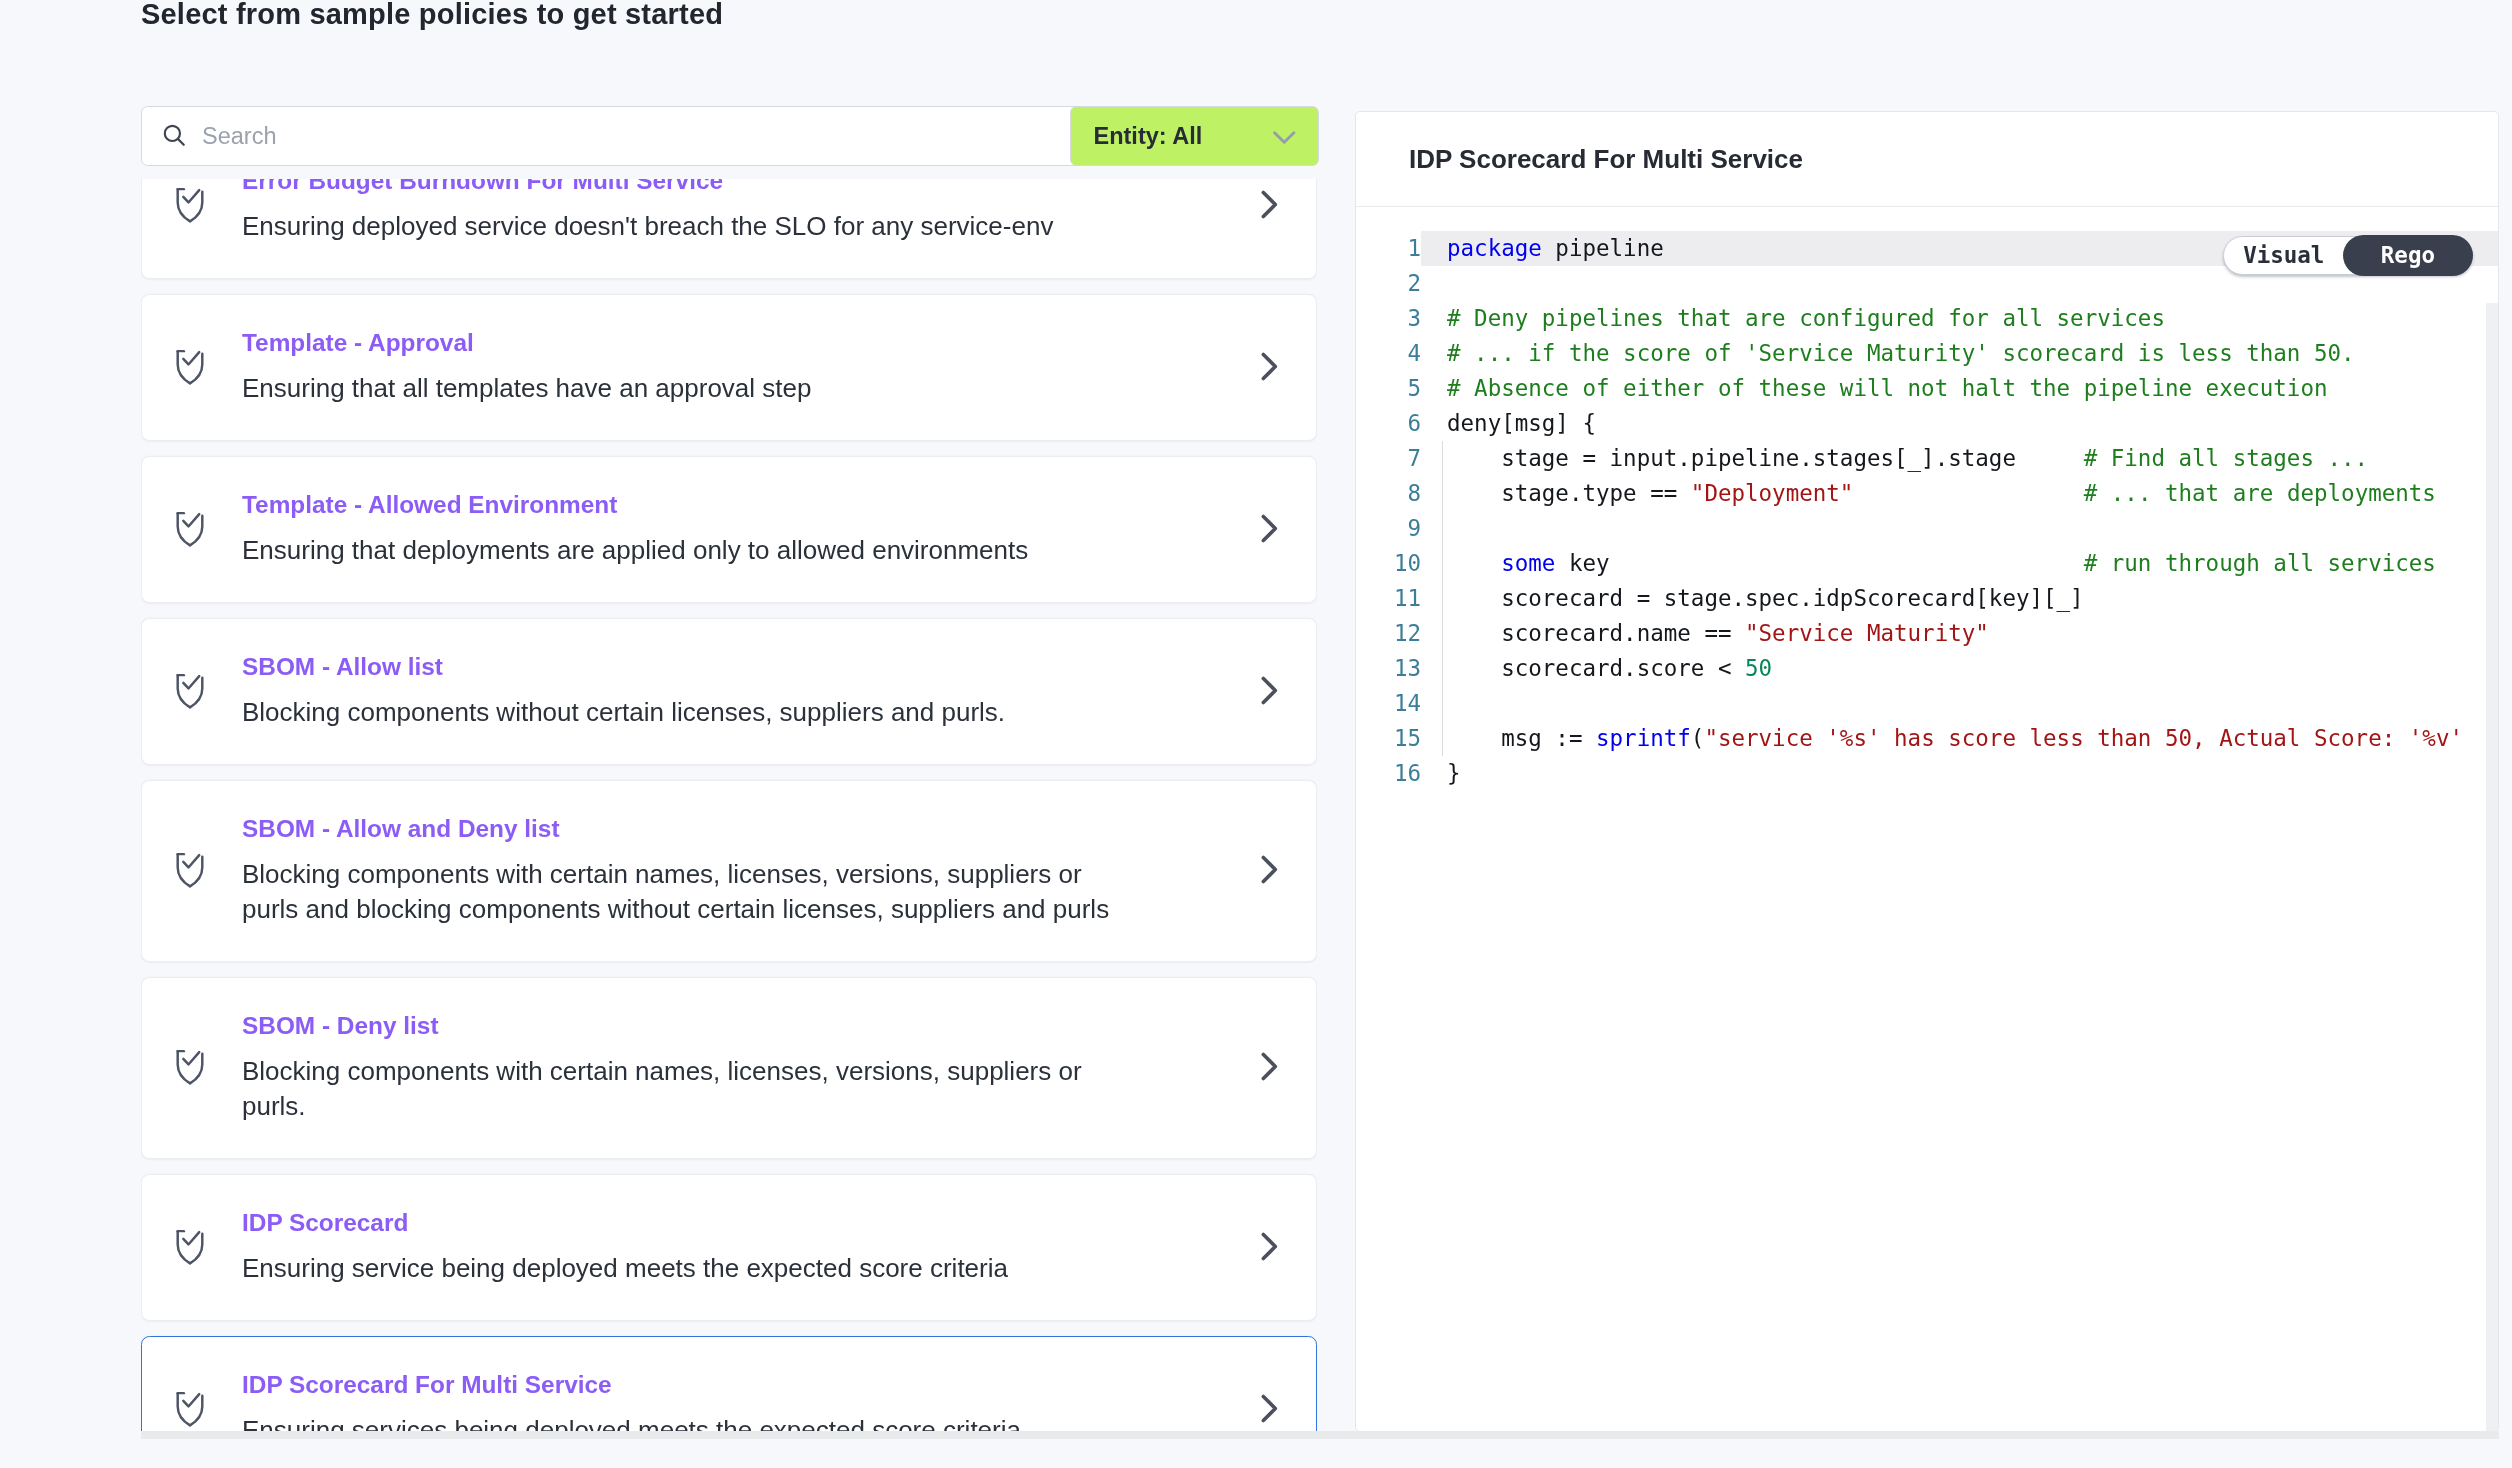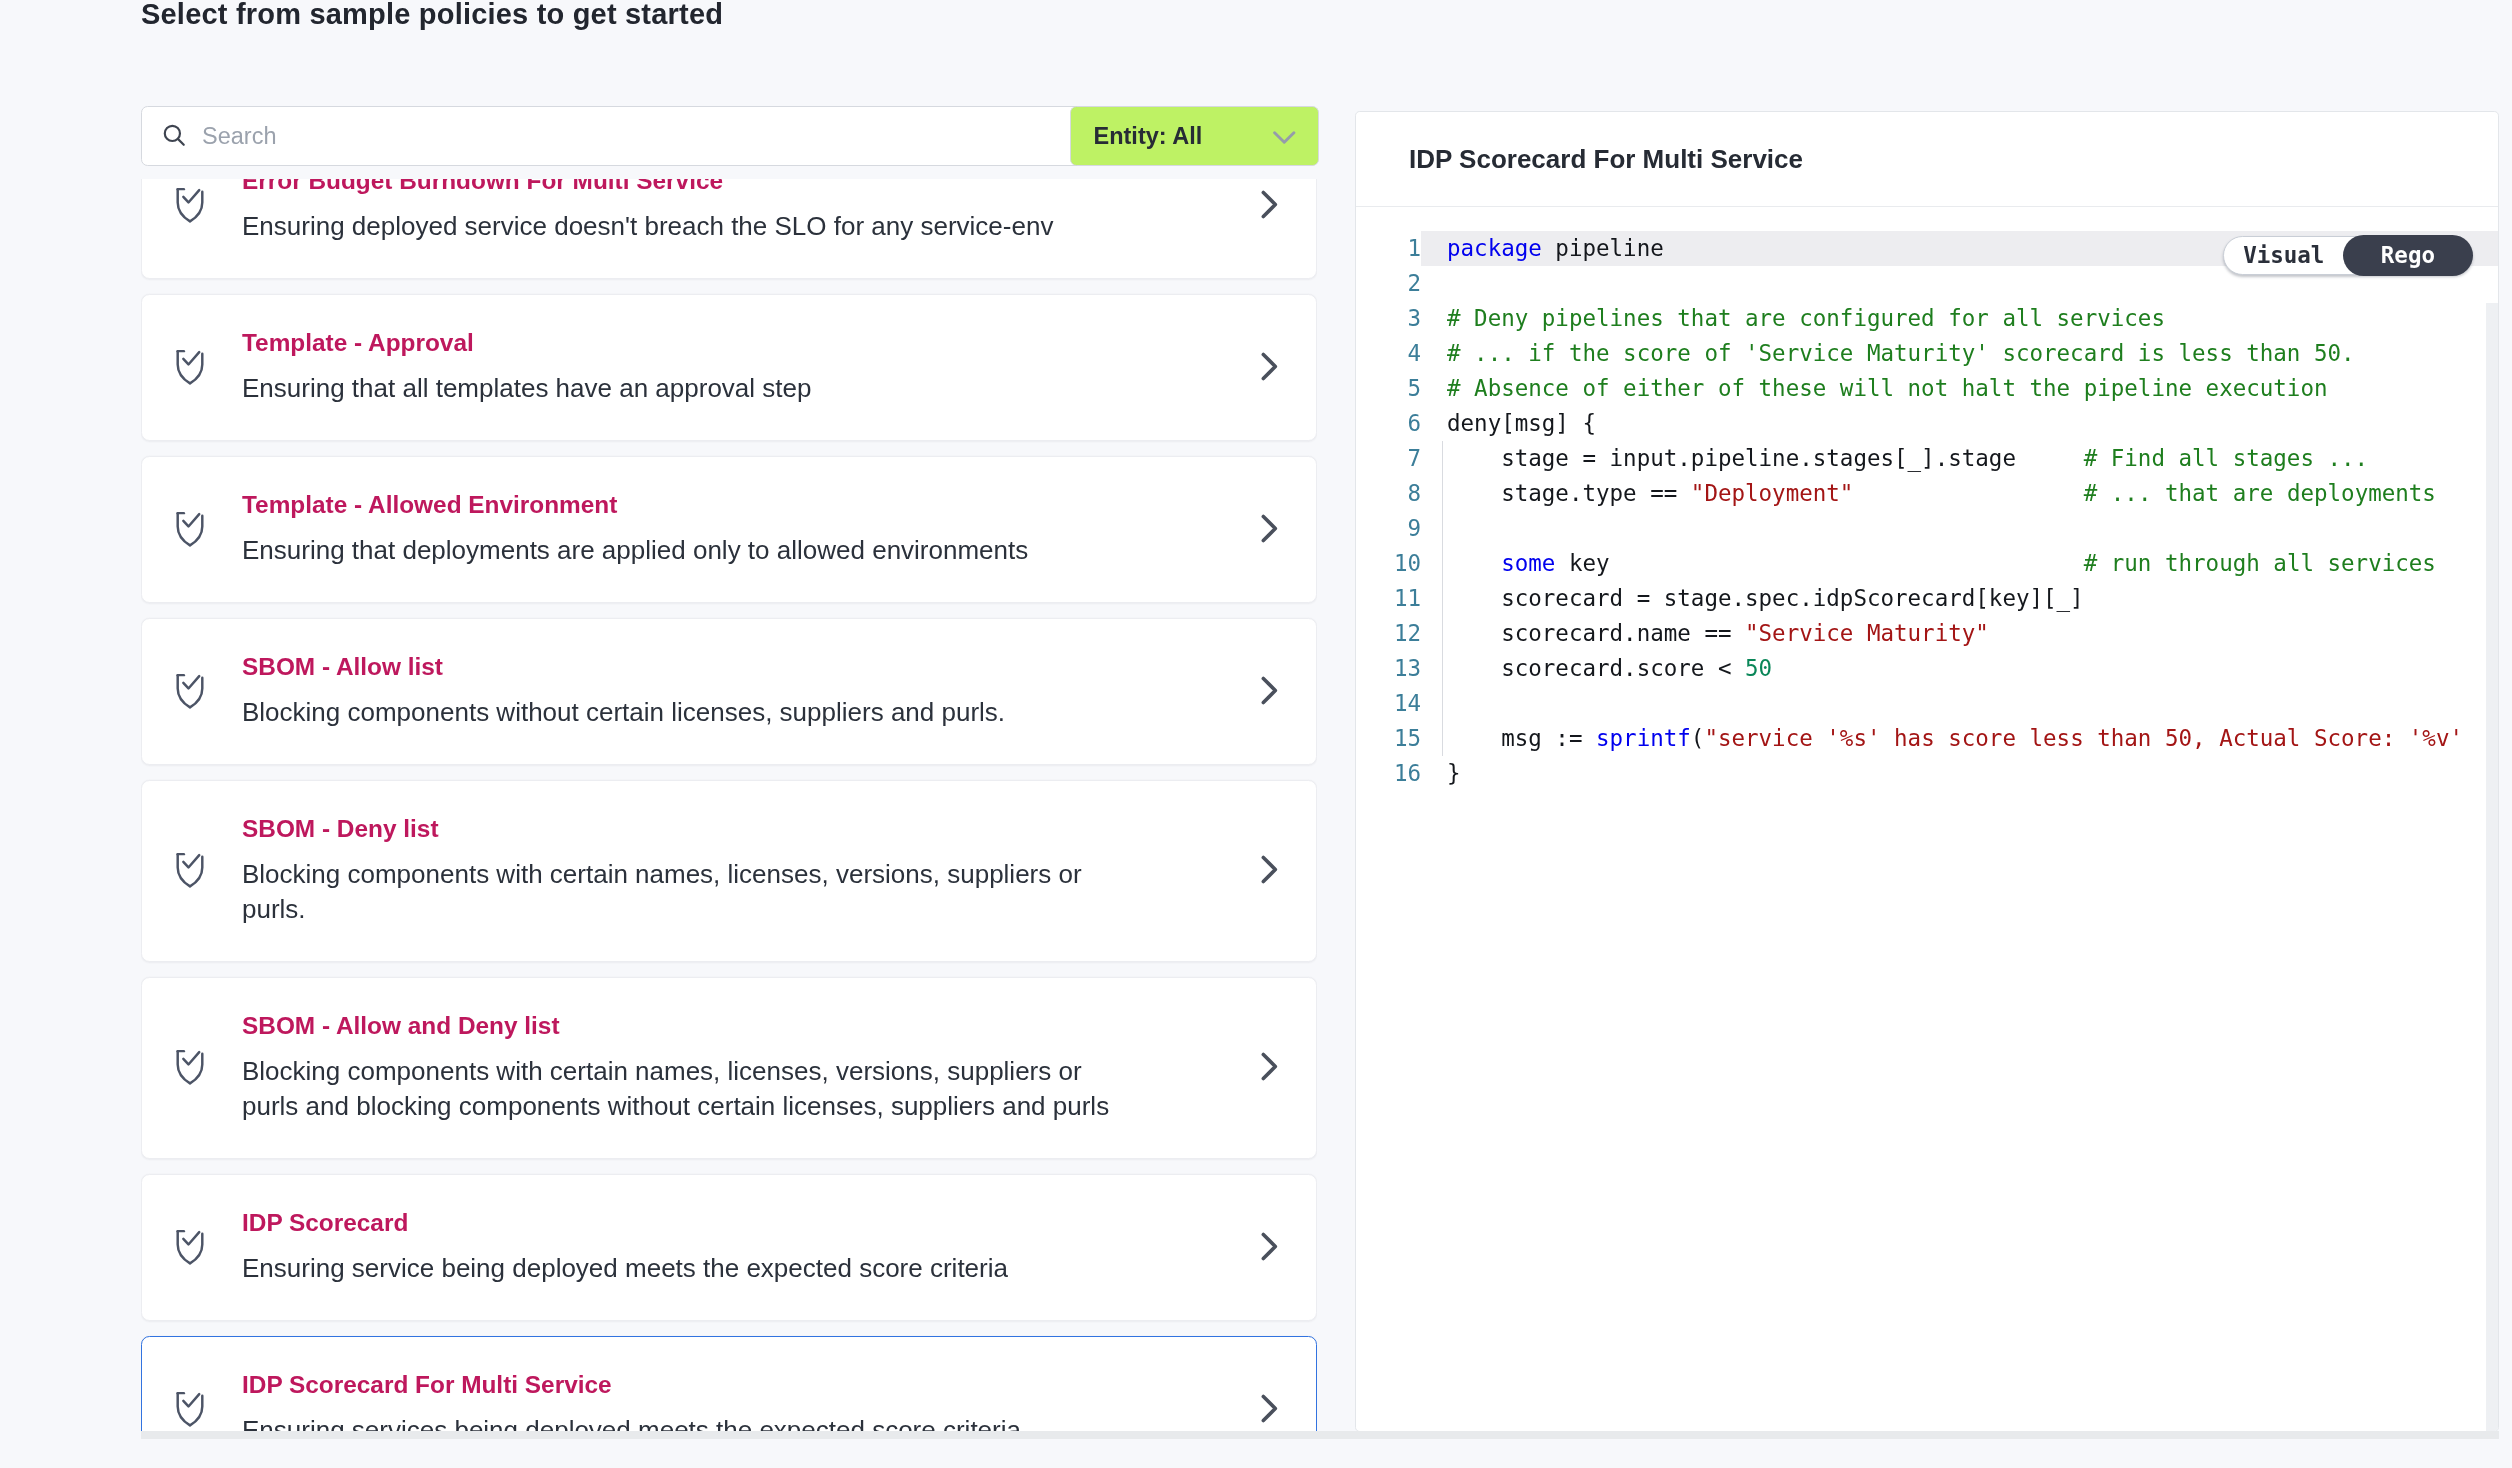--- a/index.html
+++ b/index.html
@@ -39,21 +39,21 @@
   }
   .policy-card{
     position:relative; background:#fff;
     border:0.9px solid #ecedf1; border-radius:8.4px;
     box-shadow:0 0.9px 1.9px rgba(16,24,40,.05);
     padding:34px 113px 34px 100px; margin-bottom:15px; cursor:pointer;
   }
   .policy-card.first{ margin-top:-47px; }
   .policy-card.selected{ border:1.9px solid #3273e0; }
   .policy-icon{ position:absolute; left:30px; top:50%; transform:translateY(-50%); }
-  .policy-title{ font-size:24.4px; font-weight:700; color:#be185d; margin-bottom:14px; }
+  .policy-title{ font-size:24.4px; font-weight:700; color:#8b5cf6; margin-bottom:14px; }
   .policy-desc{ font-size:26px; color:#2b313b; line-height:35px; max-width:892px; }
   .chevron{ position:absolute; right:36px; top:50%; transform:translateY(-50%); }
   
   .detail-panel{
     position:absolute; left:1355px; top:111px; width:1144px; height:1321px;
     background:#fff; border:0.9px solid #e3e6ea; border-radius:4.7px; overflow:hidden;
   }
   .detail-header{
     height:95px; border-bottom:0.9px solid #e9ebee;
     display:flex; align-items:center; padding-left:53px;
@@ -192,39 +192,39 @@
   </div>
 
   <div class="policy-card">
     <span class="policy-icon">
       <svg width="36" height="41" viewBox="0 0 34 40" fill="none" stroke="#4c5466" stroke-width="2.4" stroke-linecap="round" stroke-linejoin="round">
         <path d="M5 5h6"></path>
         <path d="M5 5v13c0 9 5.5 14.5 12 18.5 6.5-4 12-9.5 12-18.5V7.5"></path>
         <path d="M10.5 12.5l5 5.5L26 6"></path>
       </svg>
     </span>
+    <div class="policy-title">SBOM - Allow and Deny list</div>
+    <div class="policy-desc">Blocking components with certain names, licenses, versions, suppliers or purls and blocking components without certain licenses, suppliers and purls</div>
+    <span class="chevron">
+      <svg width="20.7" height="30" viewBox="0 0 12 20" fill="none">
+        <path d="M2 2l8 8-8 8" stroke="#4a505c" stroke-width="2.4" stroke-linecap="round" stroke-linejoin="round"></path>
+      </svg>
+    </span>
+  </div>
+
+  <div class="policy-card">
+    <span class="policy-icon">
+      <svg width="36" height="41" viewBox="0 0 34 40" fill="none" stroke="#4c5466" stroke-width="2.4" stroke-linecap="round" stroke-linejoin="round">
+        <path d="M5 5h6"></path>
+        <path d="M5 5v13c0 9 5.5 14.5 12 18.5 6.5-4 12-9.5 12-18.5V7.5"></path>
+        <path d="M10.5 12.5l5 5.5L26 6"></path>
+      </svg>
+    </span>
     <div class="policy-title">SBOM - Deny list</div>
     <div class="policy-desc">Blocking components with certain names, licenses, versions, suppliers or purls.</div>
-    <span class="chevron">
-      <svg width="20.7" height="30" viewBox="0 0 12 20" fill="none">
-        <path d="M2 2l8 8-8 8" stroke="#4a505c" stroke-width="2.4" stroke-linecap="round" stroke-linejoin="round"></path>
-      </svg>
-    </span>
-  </div>
-
-  <div class="policy-card">
-    <span class="policy-icon">
-      <svg width="36" height="41" viewBox="0 0 34 40" fill="none" stroke="#4c5466" stroke-width="2.4" stroke-linecap="round" stroke-linejoin="round">
-        <path d="M5 5h6"></path>
-        <path d="M5 5v13c0 9 5.5 14.5 12 18.5 6.5-4 12-9.5 12-18.5V7.5"></path>
-        <path d="M10.5 12.5l5 5.5L26 6"></path>
-      </svg>
-    </span>
-    <div class="policy-title">SBOM - Allow and Deny list</div>
-    <div class="policy-desc">Blocking components with certain names, licenses, versions, suppliers or purls and blocking components without certain licenses, suppliers and purls</div>
     <span class="chevron">
       <svg width="20.7" height="30" viewBox="0 0 12 20" fill="none">
         <path d="M2 2l8 8-8 8" stroke="#4a505c" stroke-width="2.4" stroke-linecap="round" stroke-linejoin="round"></path>
       </svg>
     </span>
   </div>
 
   <div class="policy-card">
     <span class="policy-icon">
       <svg width="36" height="41" viewBox="0 0 34 40" fill="none" stroke="#4c5466" stroke-width="2.4" stroke-linecap="round" stroke-linejoin="round">

